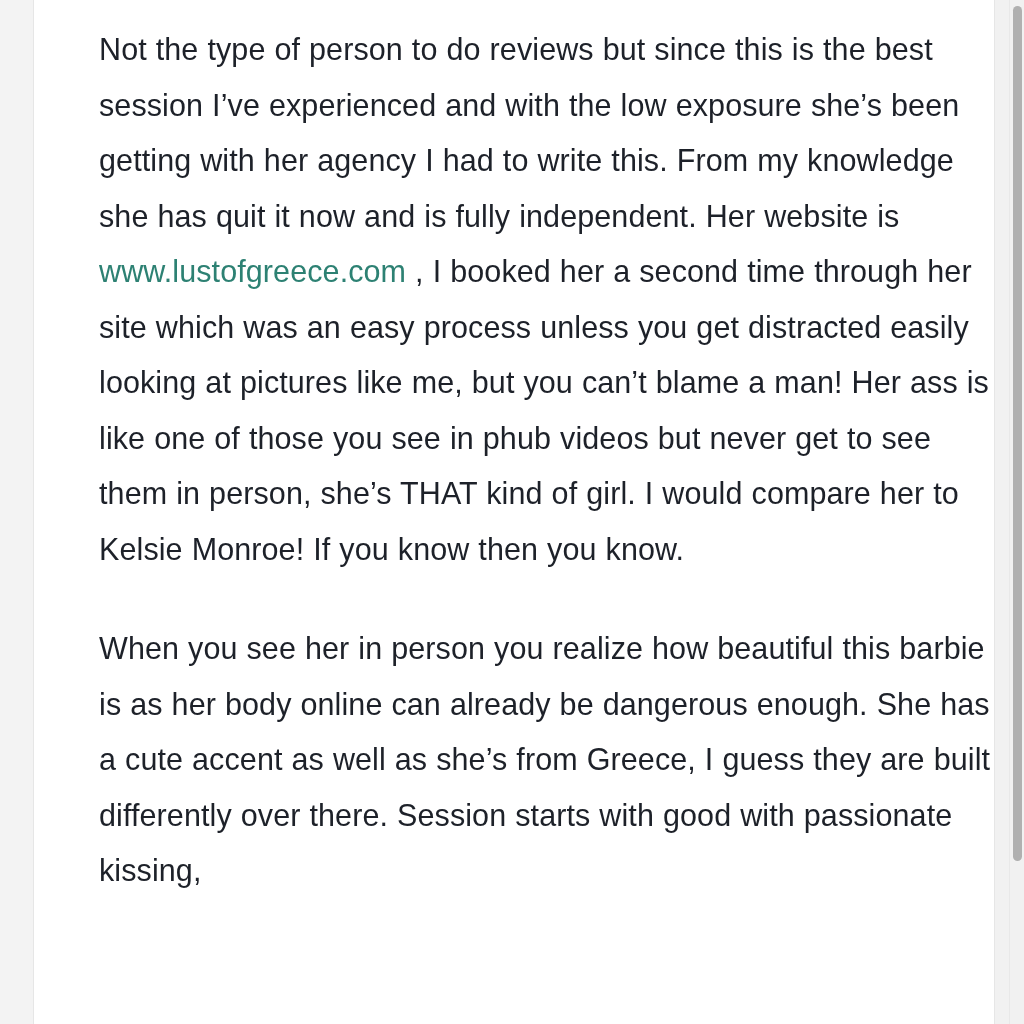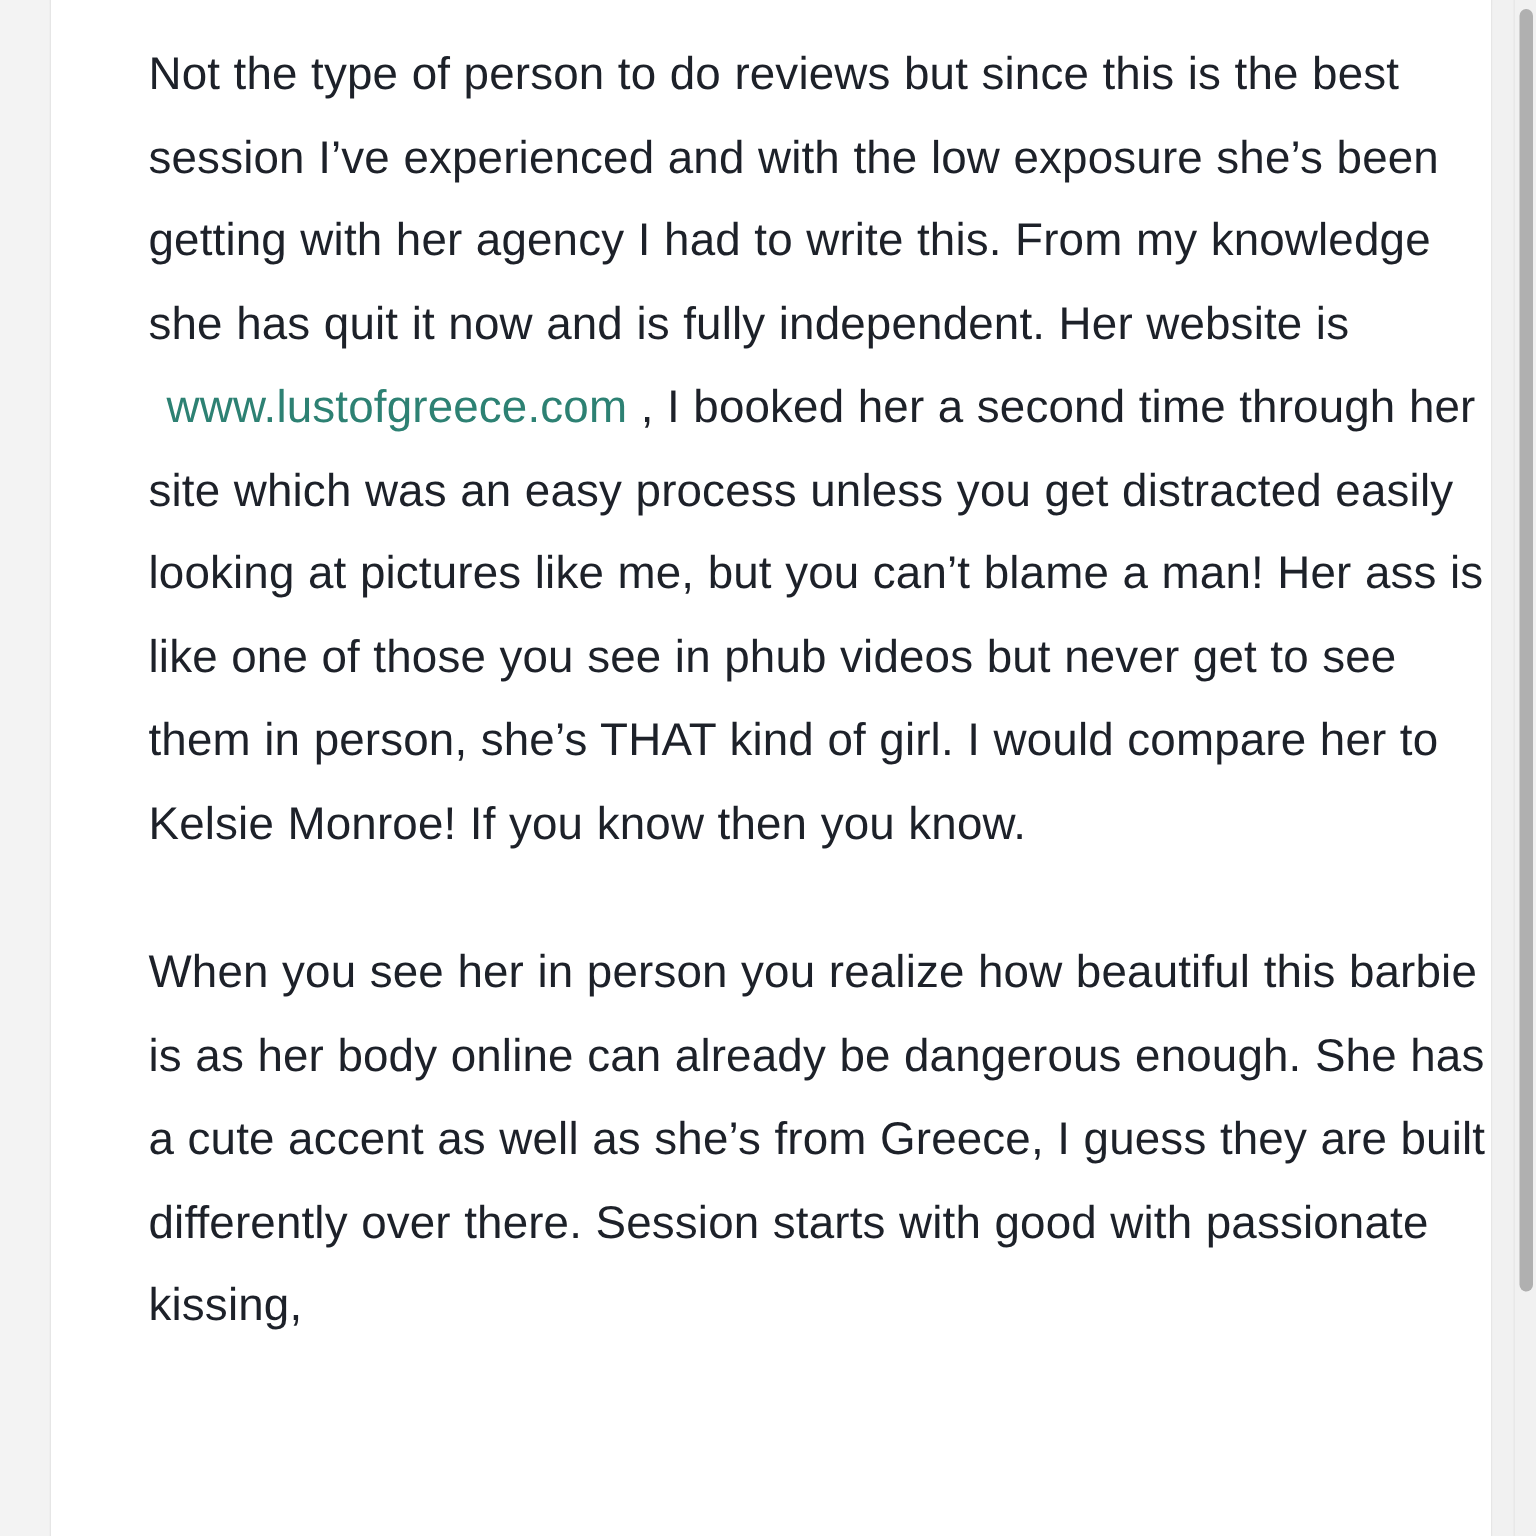--- a/index.html
+++ b/index.html
@@ -61,21 +61,20 @@
     letter-spacing: 0.1px;
     word-spacing: 0.4px;
     font-weight: 400;
   }
   .para:last-child {
     margin-bottom: 0;
   }
   a.link {
     color: #2d8173;
     text-decoration: none;
-    margin-left: 12px;
   }
   
   .scrollbar-track {
     position: absolute;
     right: 0;
     top: 0;
     width: 14px;
     height: 1024px;
     background: #f1f1f1;
     border-left: 1px solid #e8e8e8;

